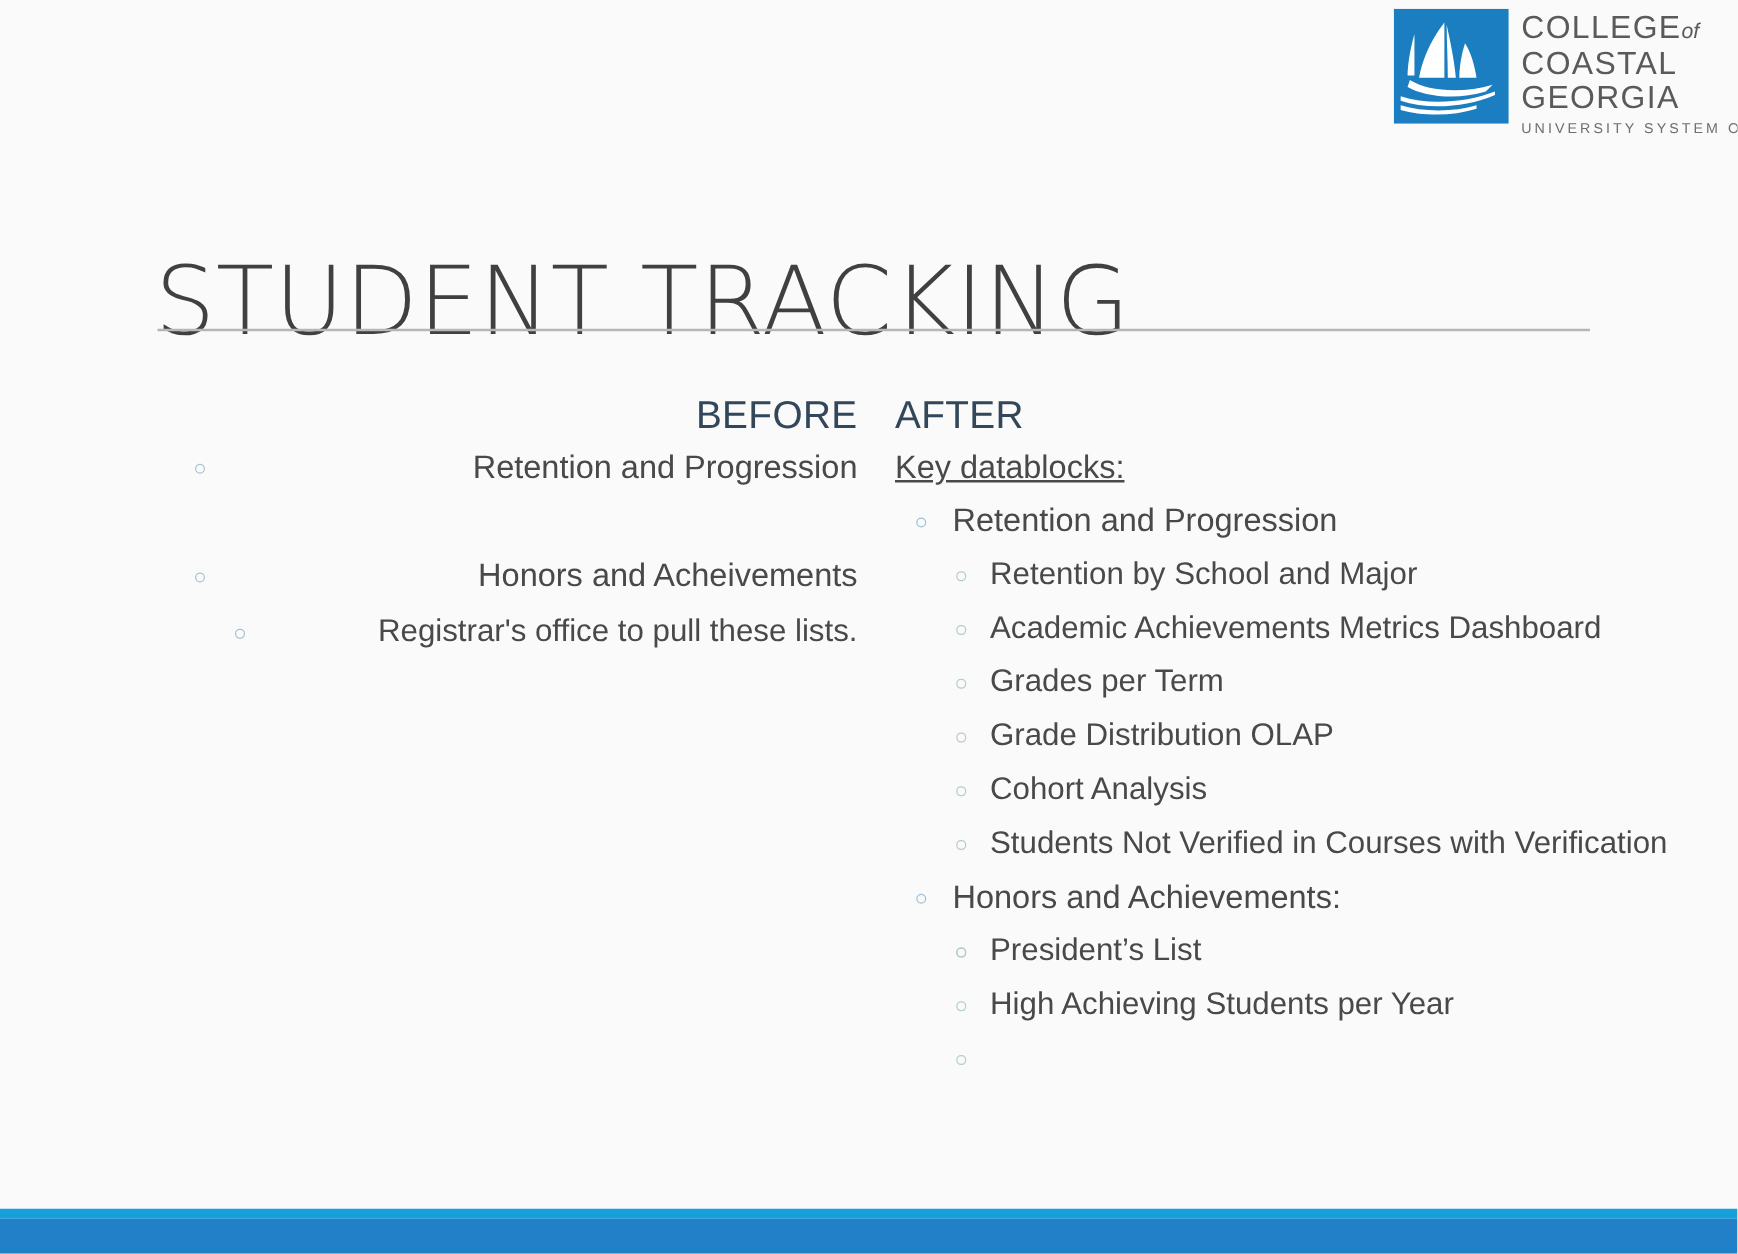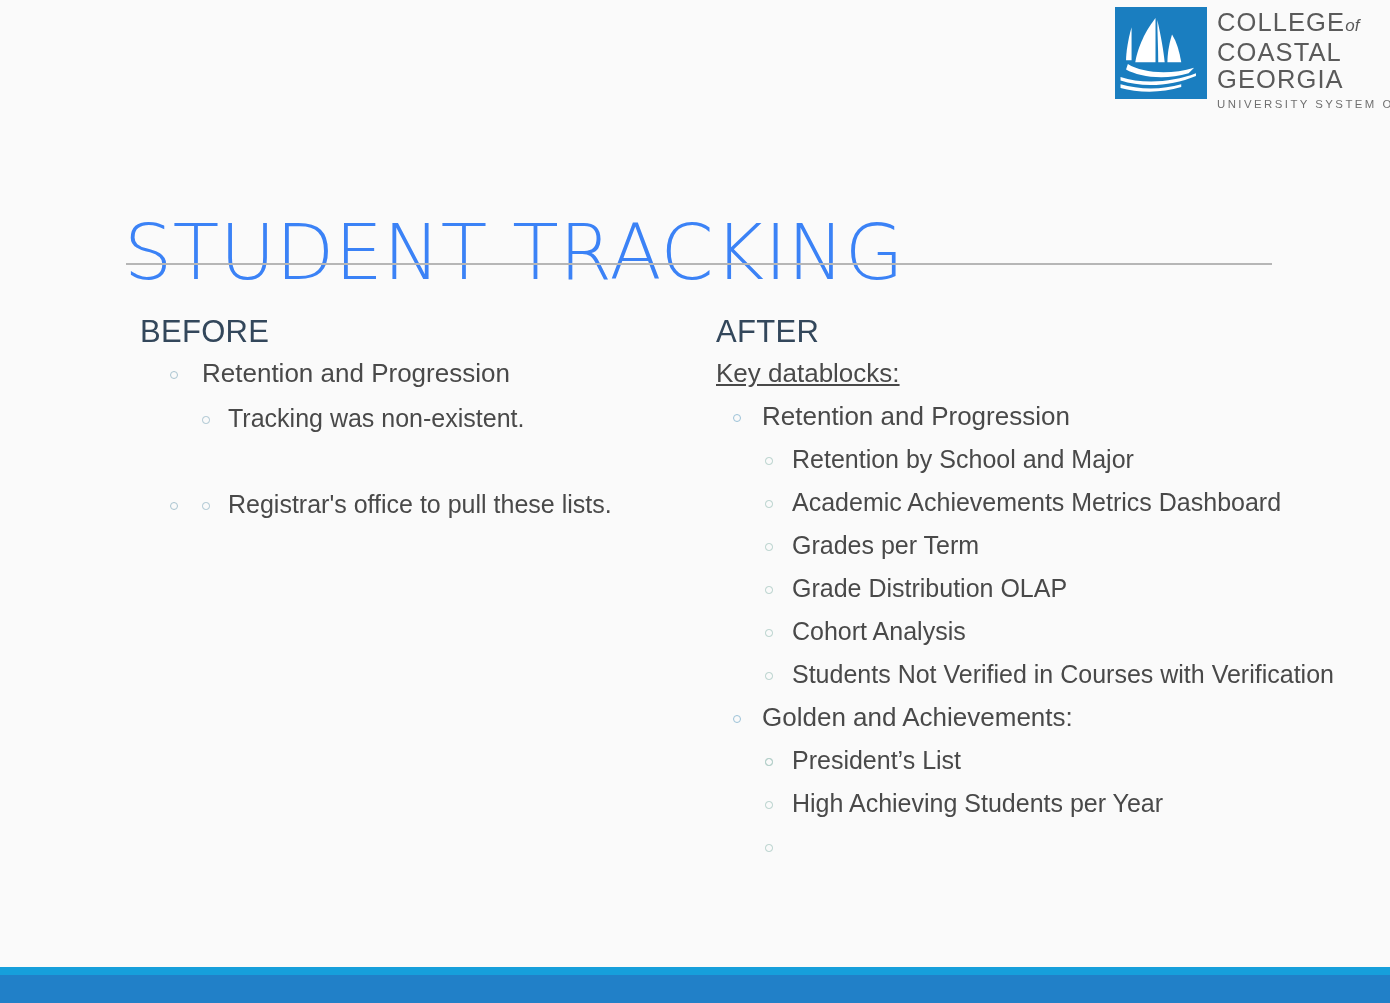--- a/index.html
+++ b/index.html
@@ -64,44 +64,44 @@
     letter-spacing: 2.45px;
     color: #6f6f6f;
     white-space: nowrap;
     margin-top: 5px;
   }
 
   
   .slide-title {
     position: absolute;
     left: 124px;
-    top: 155px;
+    top: 143px;
     font-family: "DejaVu Sans", sans-serif;
     font-weight: 300;
     font-size: 76px;
     line-height: 94px;
     letter-spacing: 0.5px;
-    color: #3b82f6;
+    color: #404040;
     white-space: nowrap;
   }
   .title-rule {
     position: absolute;
     left: 126px;
     top: 263px;
     width: 1146px;
     height: 2px;
     background: #b6b6b6;
   }
 
   
   .col {
     position: absolute;
     top: 313px;
   }
-  .col-before { left: 140px; width: 560px; }
+  .col-before { left: 126px; width: 560px; text-align: right; }
   .col-after  { left: 716px; width: 665px; }
 
   .col-heading {
     font-family: "Liberation Sans", sans-serif;
     font-size: 31px;
     line-height: 38px;
     font-weight: 400;
     color: #33475b;
     letter-spacing: 0.3px;
     margin: 0 0 0 0;
@@ -241,27 +241,24 @@
   <h1 class="slide-title">STUDENT TRACKING</h1>
   <div class="title-rule"></div>
 
   <div class="col col-before">
     <div class="col-heading">BEFORE</div>
     <ul class="lvl before-body">
       <li class="item l1">
         <span class="bullet"></span>
         <span class="txt">Retention and Progression</span>
       </li>
-      <li class="item l2">
-        <span class="bullet"></span>
-        <span class="txt">Tracking was non-existent.</span>
-      </li>
       <li class="before-gap"></li>
       <li class="item l1">
         <span class="bullet"></span>
+        <span class="txt">Honors and Acheivements</span>
       </li>
       <li class="item l2">
         <span class="bullet"></span>
         <span class="txt">Registrar's office to pull these lists.</span>
       </li>
     </ul>
   </div>
 
   <div class="col col-after">
     <div class="col-heading">AFTER</div>
@@ -292,21 +289,21 @@
       <li class="item l2">
         <span class="bullet"></span>
         <span class="txt">Cohort Analysis</span>
       </li>
       <li class="item l2">
         <span class="bullet"></span>
         <span class="txt">Students Not Verified in Courses with Verification</span>
       </li>
       <li class="item l1">
         <span class="bullet"></span>
-        <span class="txt">Golden and Achievements:</span>
+        <span class="txt">Honors and Achievements:</span>
       </li>
       <li class="item l2">
         <span class="bullet"></span>
       </li>
       <li class="item l2">
         <span class="bullet"></span>
         <span class="txt">President’s List</span>
       </li>
       <li class="item l2">
         <span class="bullet"></span>

